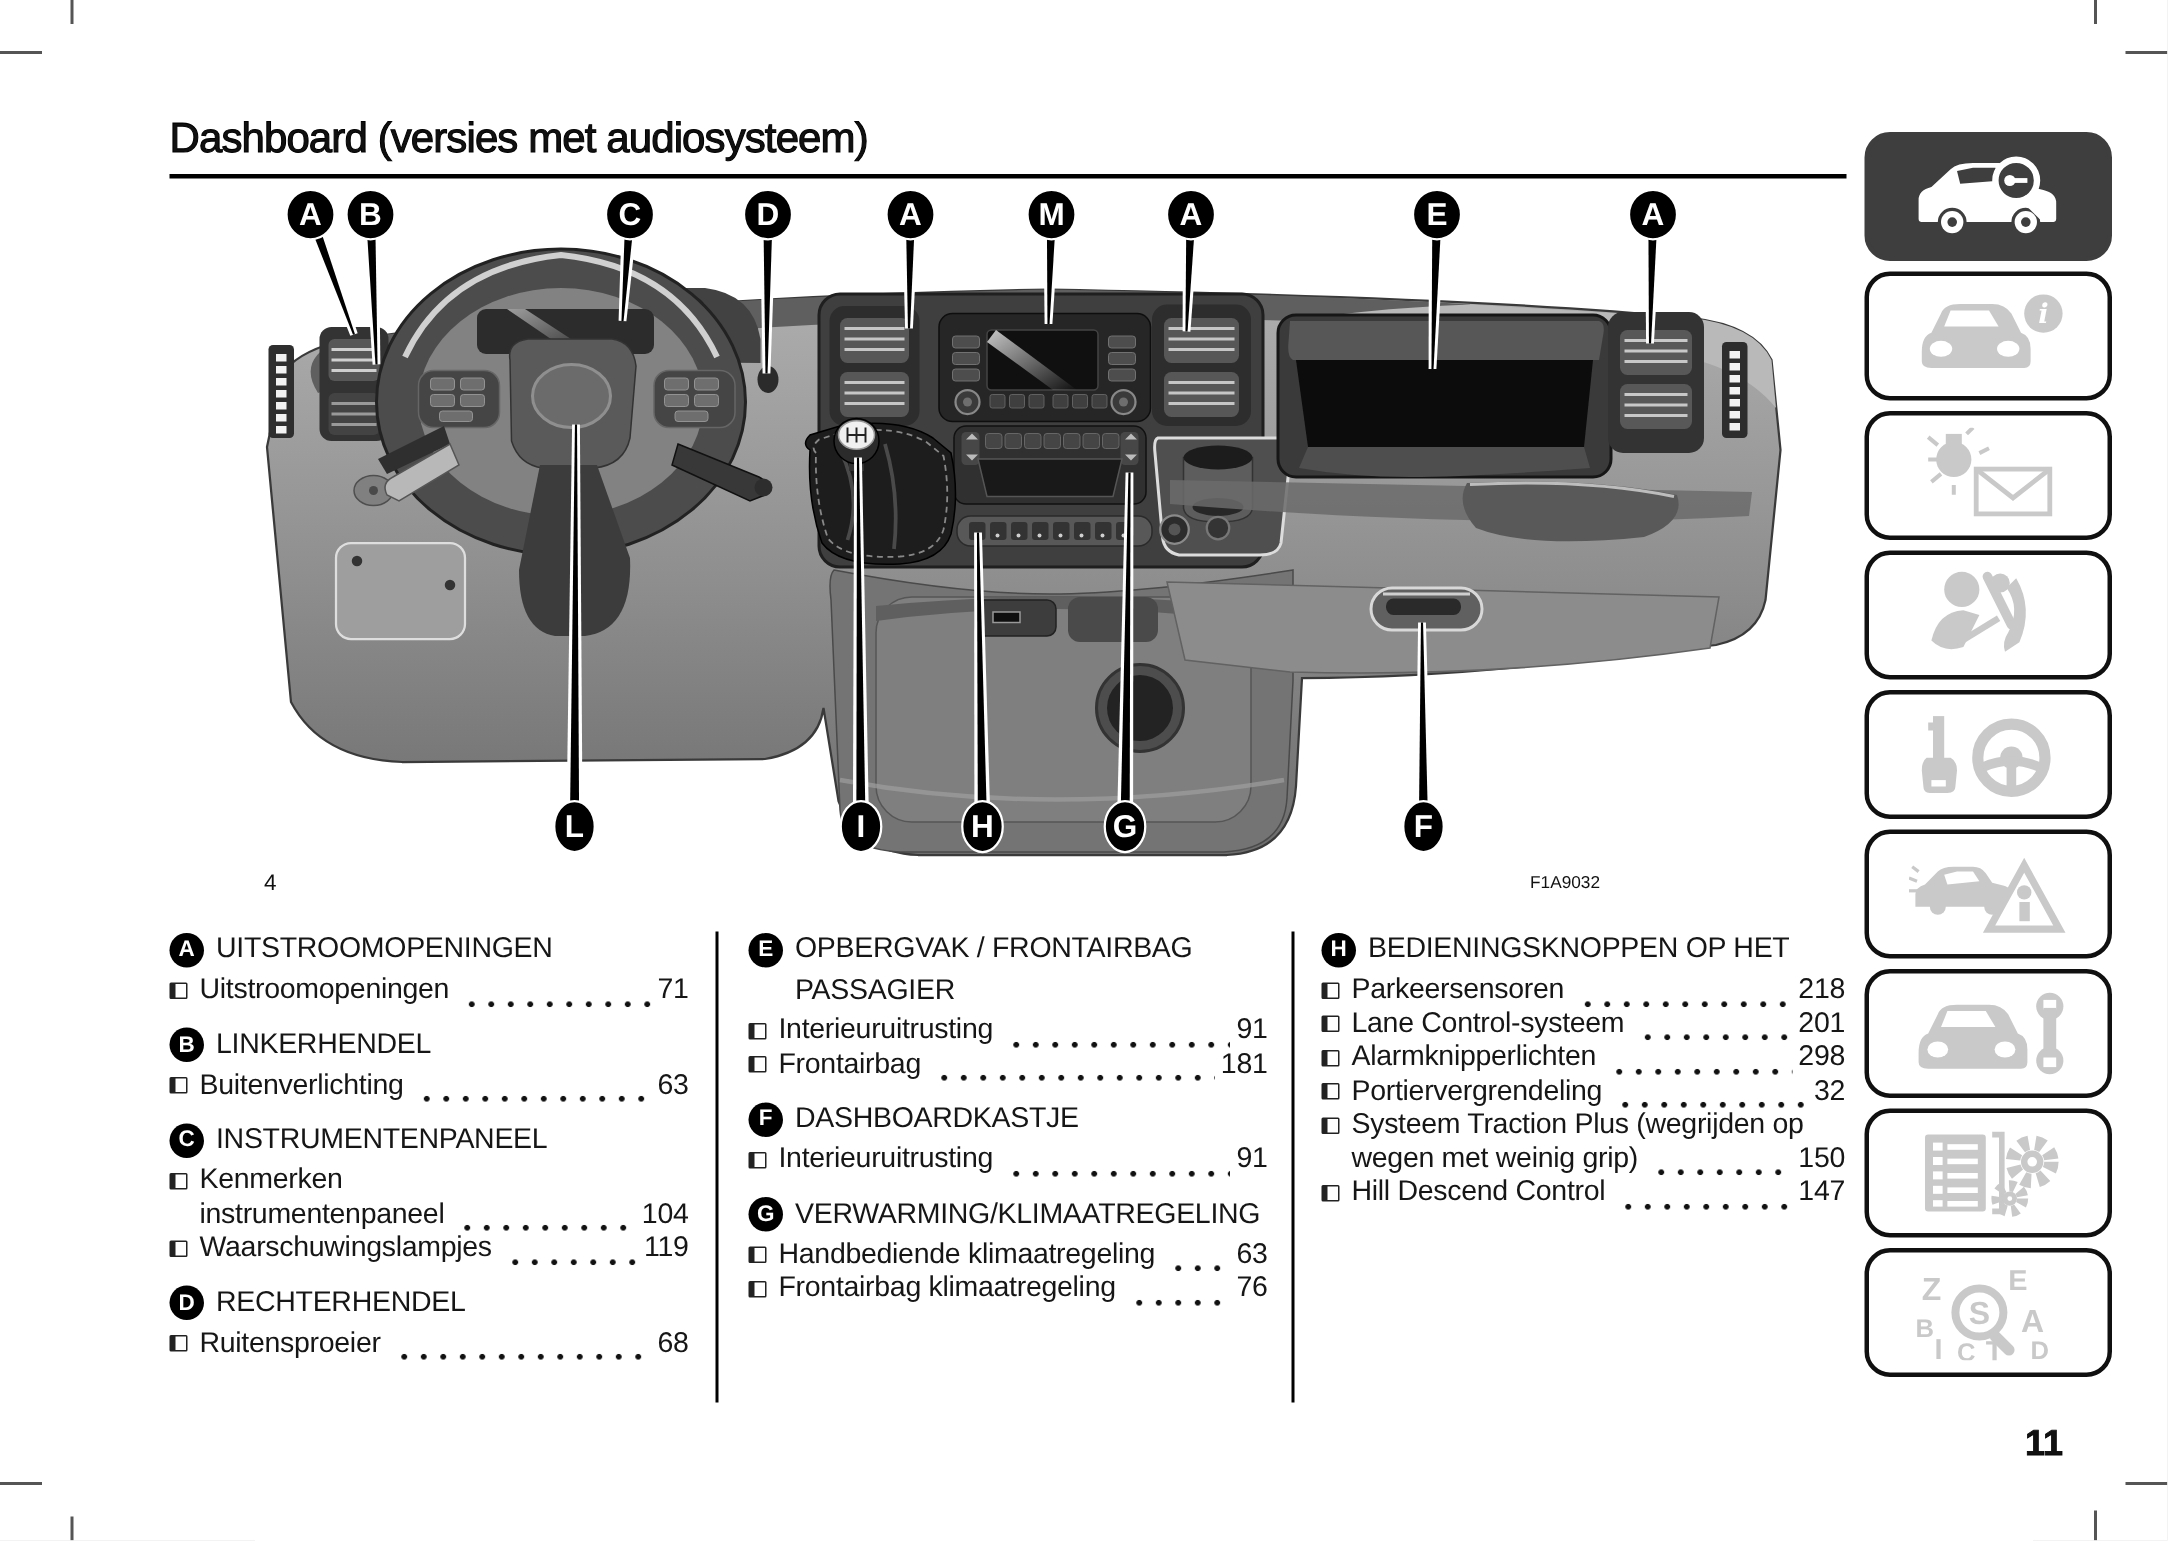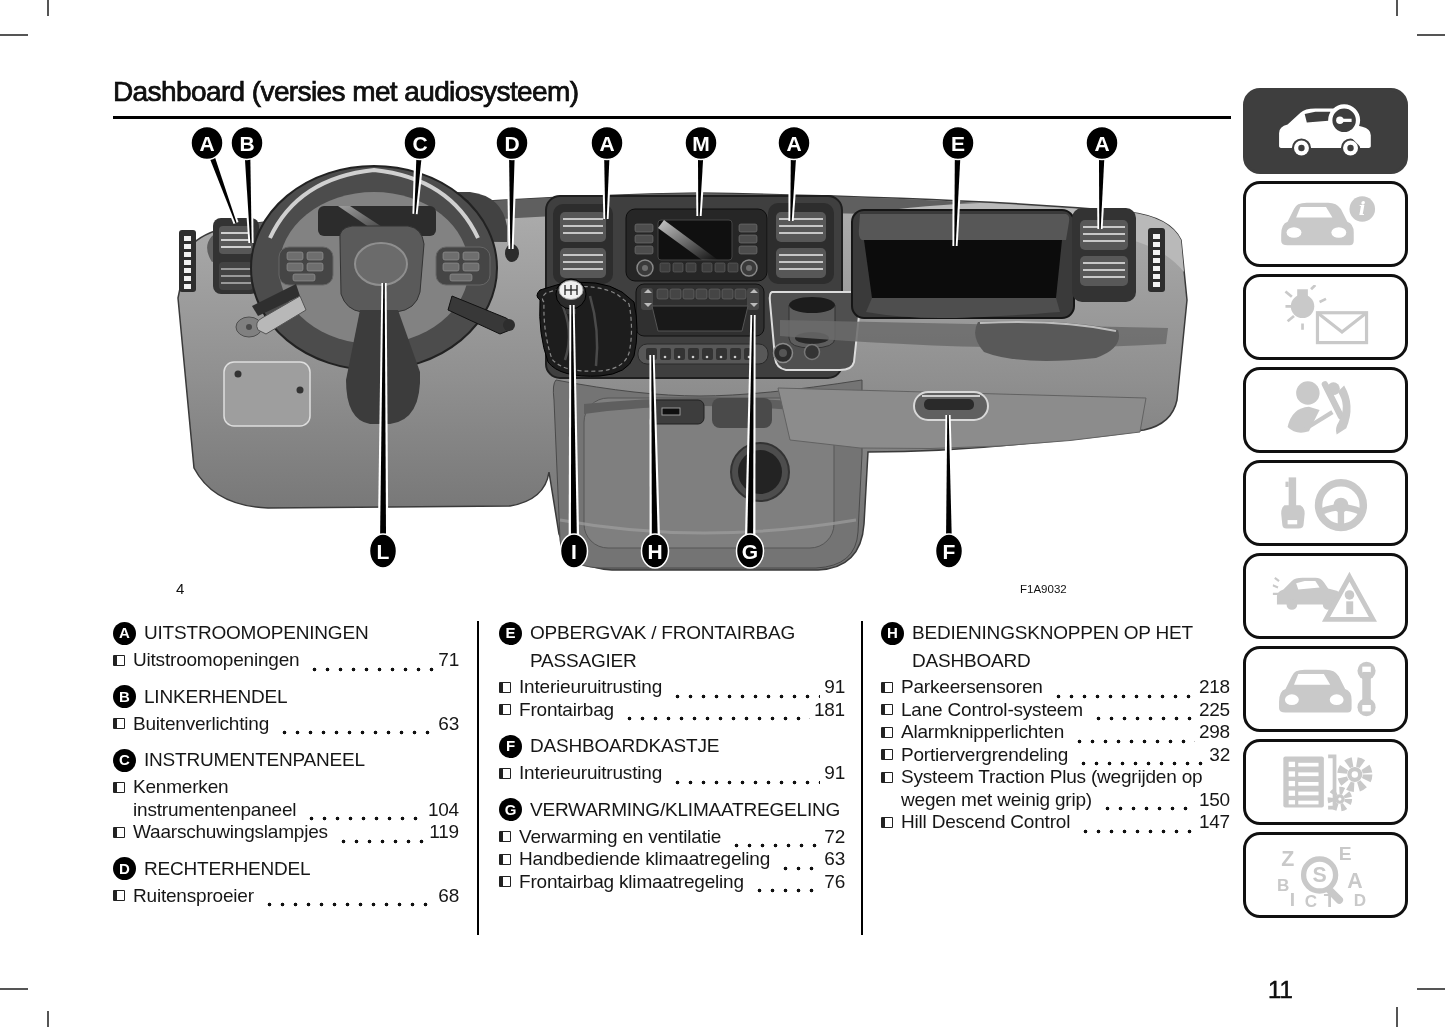--- a/index.html
+++ b/index.html
@@ -35,21 +35,21 @@
         background:radial-gradient(circle,#111 1.7px,transparent 2.1px) left bottom/13px 5px repeat-x;}
   .pg{text-align:left;white-space:nowrap;}
   
   .sidebar{position:absolute;left:1243px;top:88px;width:165px;}
   .tile{--hole:#ffffff;width:165px;height:86px;box-sizing:border-box;border:3px solid #101010;
         border-radius:17px;background:#fff;margin-bottom:7px;display:flex;align-items:center;
         justify-content:center;color:#c9c9c9;cursor:pointer;}
   .tile.active{--hole:#3e3e3e;background:#3e3e3e;border-color:#3e3e3e;color:#ffffff;}
   .tile svg{width:120px;height:64px;display:block;}
   
-  .pagenum{position:absolute;left:1268px;top:949px;font-size:24px;font-weight:normal;margin-top:27px;
+  .pagenum{position:absolute;left:1350px;top:949px;font-size:24px;font-weight:bold;
            -webkit-text-stroke:0.5px #000;}
   .hidden-defs{position:absolute;width:0;height:0;overflow:hidden;}
 </style>
 </head>
 <body>
 
 <div class="page">
 
   <svg class="figsvg" viewBox="0 0 1445 1027" xmlns="http://www.w3.org/2000/svg">
     <defs>
@@ -464,56 +464,49 @@
             <span class="pg">91</span>
           </div>
         </div>
         <div class="section">
           <div class="heading">
             <span class="badge">G</span>
             <span class="ht">VERWARMING/KLIMAATREGELING</span>
           </div>
           <div class="row">
             <span class="bullet"></span>
-            <span class="lbl">Verwarming en ventilatie</span>
-            <span class="dots"></span>
-            <span class="pg">72</span>
-          </div>
-          <div class="row">
-            <span class="bullet"></span>
             <span class="lbl">Handbediende klimaatregeling</span>
             <span class="dots"></span>
             <span class="pg">63</span>
           </div>
           <div class="row">
             <span class="bullet"></span>
             <span class="lbl">Frontairbag klimaatregeling</span>
             <span class="dots"></span>
             <span class="pg">76</span>
           </div>
         </div>
       </div>
       <div class="col c3">
         <div class="section">
           <div class="heading">
             <span class="badge">H</span>
             <span class="ht">BEDIENINGSKNOPPEN OP HET</span>
           </div>
-          <div class="heading-l2">DASHBOARD</div>
           <div class="row">
             <span class="bullet"></span>
             <span class="lbl">Parkeersensoren</span>
             <span class="dots"></span>
             <span class="pg">218</span>
           </div>
           <div class="row">
             <span class="bullet"></span>
             <span class="lbl">Lane Control-systeem</span>
             <span class="dots"></span>
-            <span class="pg">225</span>
+            <span class="pg">201</span>
           </div>
           <div class="row">
             <span class="bullet"></span>
             <span class="lbl">Alarmknipperlichten</span>
             <span class="dots"></span>
             <span class="pg">298</span>
           </div>
           <div class="row">
             <span class="bullet"></span>
             <span class="lbl">Portiervergrendeling</span>

